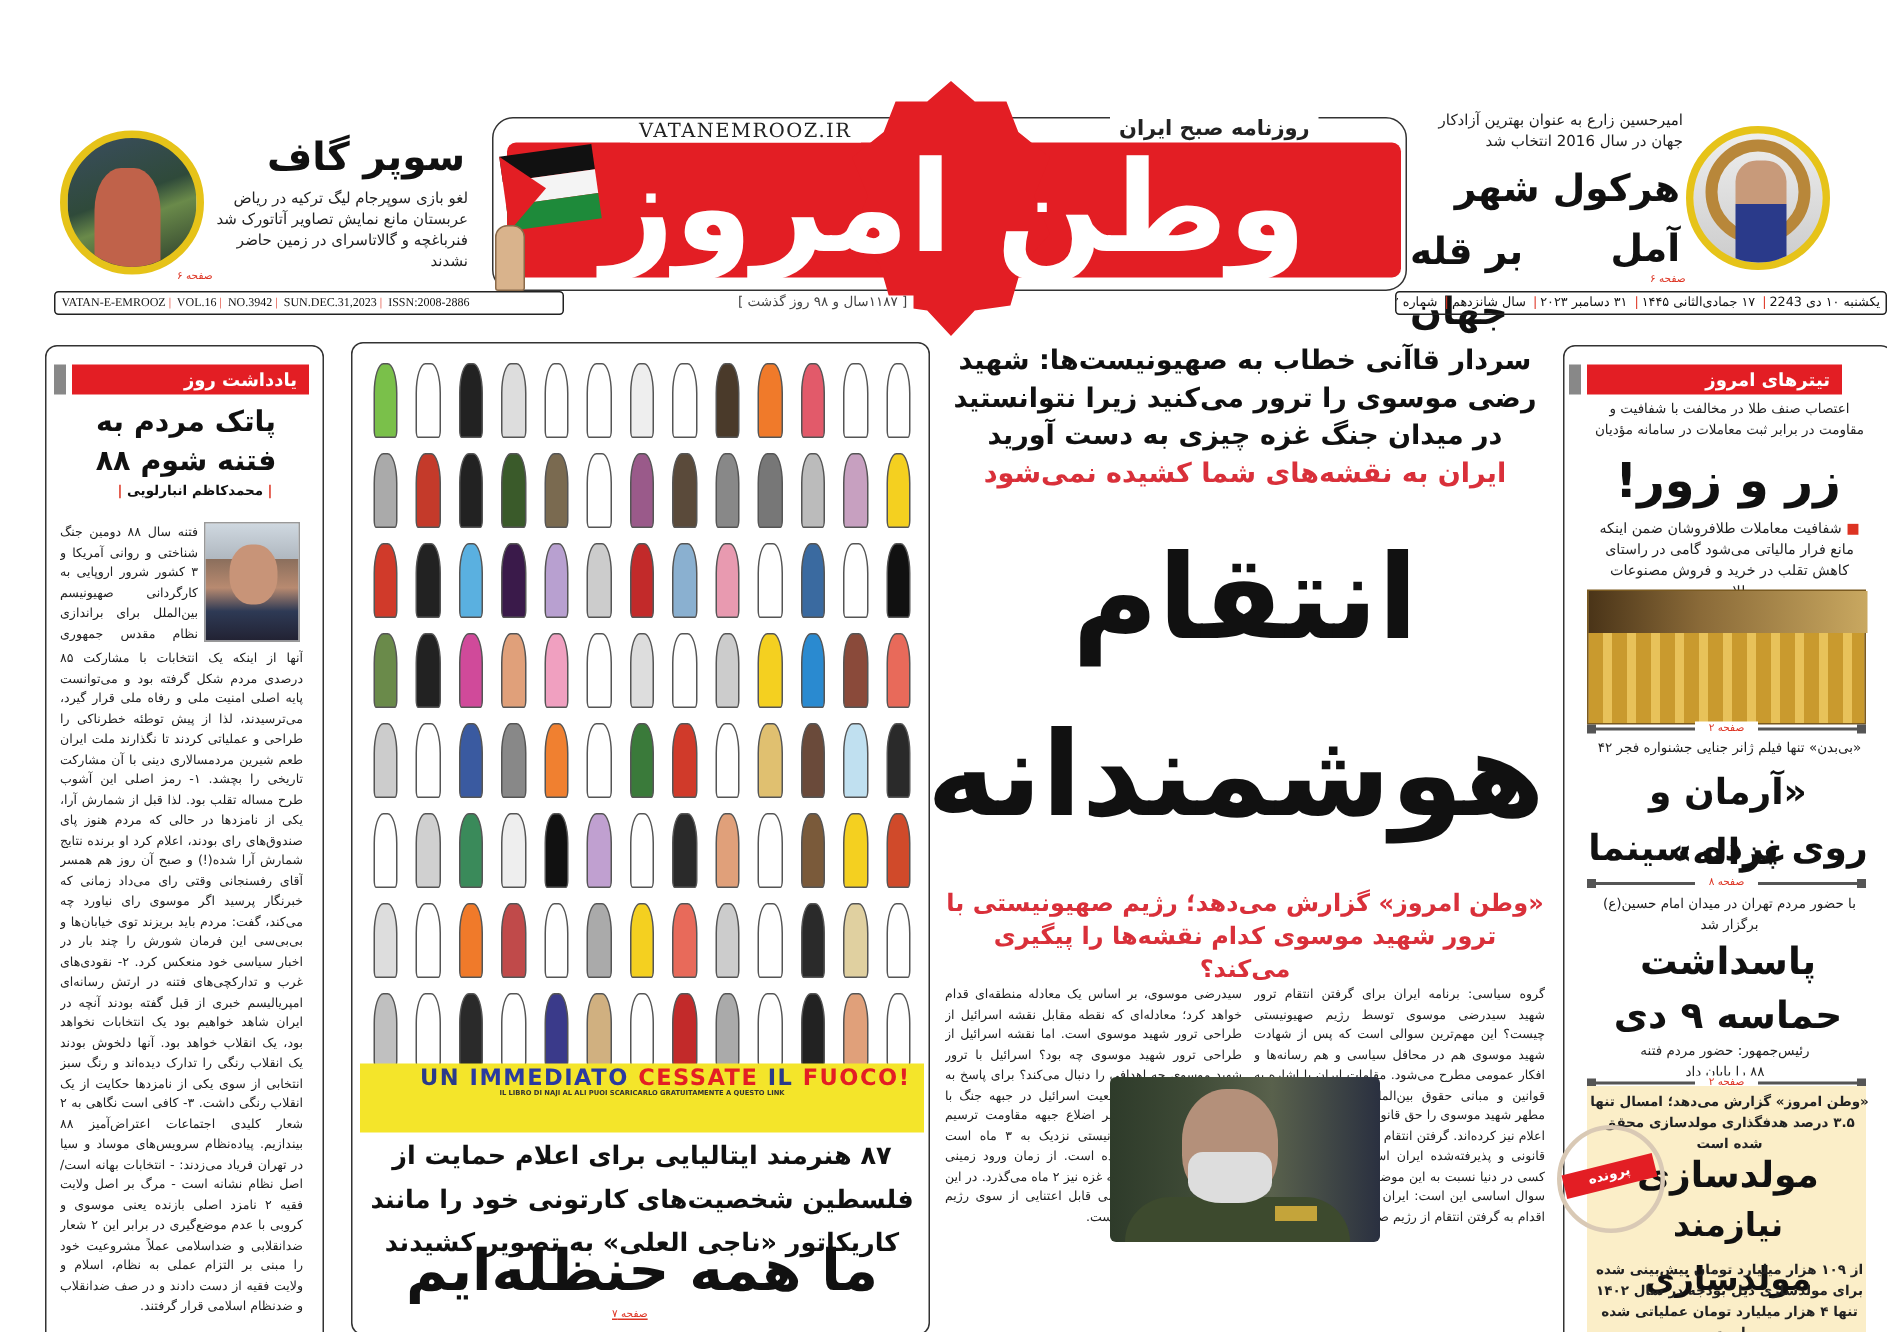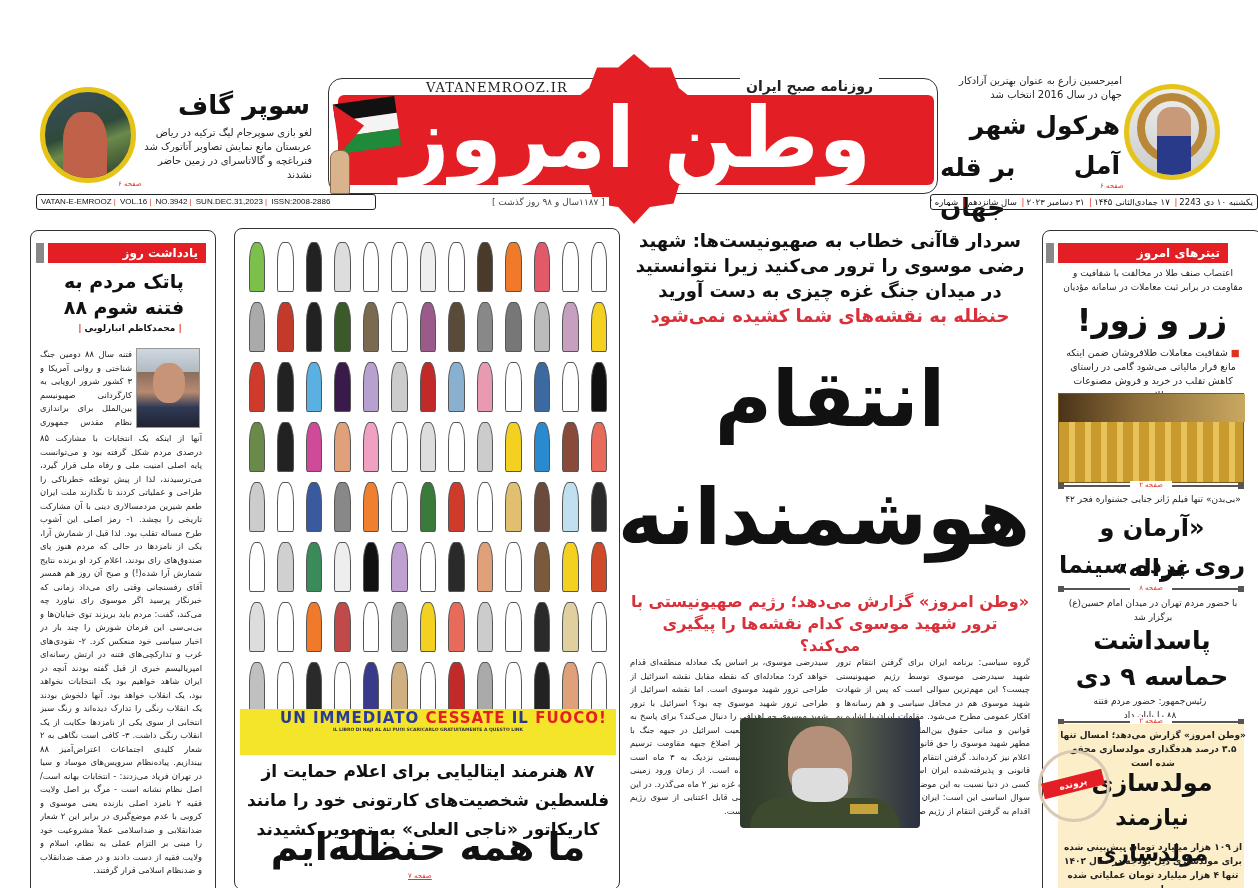--- a/index.html
+++ b/index.html
@@ -26,21 +26,21 @@
   .tc-right { left: 1124px; top: 84px; background: linear-gradient(180deg, #eee 0%, #ccc 100%); }
   .tc-right .ring { position: absolute; left: 8px; top: 4px; width: 70px; height: 70px; border: 8px solid #b8873a; border-radius: 50%; }
   .tc-right .body { position: absolute; left: 28px; top: 18px; width: 34px; height: 72px; background: linear-gradient(180deg, #c89a7a 0 40%, #2a3a8a 40% 100%); border-radius: 14px 14px 4px 4px; }
 
   .teaser-title { position: absolute; font-weight: bold; color: #111; }
   .teaser-sub { position: absolute; font-size: 10px; line-height: 14px; color: #222; text-align: right; }
   .page-ref { position: absolute; font-size: 7px; color: #d32; }
 
   
   .info-bar { position: absolute; top: 194px; height: 16px; border: 1px solid #222; border-radius: 3px; font-size: 8.5px; line-height: 14px; padding: 0 4px; white-space: nowrap; overflow: hidden; }
-  .info-left { left: 36px; width: 340px; direction: ltr; font-family: Liberation Sans, sans-serif; font-size: 8px; }
+  .info-left { left: 36px; width: 340px; direction: ltr; font-family: Liberation Serif, serif; font-size: 8px; }
   .info-right { left: 930px; width: 328px; direction: rtl; }
   .sep { color: #d32; margin: 0 2px; }
 
   
   .panel { position: absolute; border: 1.5px solid #333; border-radius: 8px; background: #fff; }
   .section-tag { position: absolute; height: 20px; background: #e31e24; color: #fff; font-size: 12px; font-weight: bold; line-height: 20px; padding: 0 8px; text-align: right; }
   .section-tag::after { content: ""; position: absolute; left: -12px; top: 0; width: 8px; height: 20px; background: #888; }
 
   
   .edit-title { position: absolute; left: 44px; top: 268px; width: 160px; text-align: center; font-size: 19px; font-weight: bold; line-height: 26px; }
@@ -265,21 +265,21 @@
     <span>IL</span>
     <span class="red">FUOCO!</span>
   </div>
   <div class="cb-l3">IL LIBRO DI NAJI AL ALI PUOI SCARICARLO GRATUITAMENTE A QUESTO LINK</div>
 </div>
 <div class="cartoon-desc">۸۷ هنرمند ایتالیایی برای اعلام حمایت از فلسطین شخصیت‌های کارتونی خود را مانند کاریکاتور «ناجی العلی» به تصویر کشیدند</div>
 <div class="cartoon-title">ما همه حنظله‌ایم</div>
 <div class="page-ref" style="left:408px; top:872px;text-decoration:underline;">صفحه ۷</div>
 
 <div class="lead-kicker">سردار قاآنی خطاب به صهیونیست‌ها: شهید رضی موسوی را ترور می‌کنید زیرا نتوانستید در میدان جنگ غزه چیزی به دست آورید</div>
-<div class="lead-kicker-red">حنظله به نقشه‌های شما کشیده نمی‌شود</div>
+<div class="lead-kicker-red">ایران به نقشه‌های شما کشیده نمی‌شود</div>
 <div class="lead-headline">انتقام</div>
 <div class="lead-headline" style="top:458px;">هوشمندانه</div>
 <div class="lead-deck">«وطن امروز» گزارش می‌دهد؛ رژیم صهیونیستی با ترور شهید موسوی کدام نقشه‌ها را پیگیری می‌کند؟</div>
 <div class="body-text" style="left:836px; top:656px; width:194px; height:232px; overflow:hidden;">گروه سیاسی: برنامه ایران برای گرفتن انتقام ترور شهید سیدرضی موسوی توسط رژیم صهیونیستی چیست؟ این مهم‌ترین سوالی است که پس از شهادت شهید موسوی هم در محافل سیاسی و هم رسانه‌ها و افکار عمومی مطرح می‌شود. مقامات ایران با اشاره به قوانین و مبانی حقوق بین‌الملل، گرفتن انتقام خون مطهر شهید موسوی را حق قانونی خود می‌دانند و این را اعلام نیز کرده‌اند. گرفتن انتقام خون شهید موسوی، حق قانونی و پذیرفته‌شده ایران است و به نظر نمی‌رسد کسی در دنیا نسبت به این موضوع تردید داشته باشد اما سوال اساسی این است: ایران چگونه و در چه سطحی اقدام به گرفتن انتقام از رژیم صهیونیستی می‌کند؟</div>
 <div class="body-text" style="left:630px; top:656px; width:198px; height:232px; overflow:hidden;">سیدرضی موسوی، بر اساس یک معادله منطقه‌ای قدام خواهد کرد؛ معادله‌ای که نقطه مقابل نقشه اسرائیل از طراحی ترور شهید موسوی است. اما نقشه اسرائیل از طراحی ترور شهید موسوی چه بود؟ اسرائیل با ترور شهید موسوی چه اهدافی را دنبال می‌کند؟ برای پاسخ به این سوال، باید ابتدا وضعیت اسرائیل در جبهه جنگ با مقاومت فلسطین و سایر اضلاع جبهه مقاومت ترسیم شود. ارتش رژیم صهیونیستی نزدیک به ۳ ماه است بمباران غزه را آغاز کرده است. از زمان ورود زمینی ارتش رژیم صهیونیستی به غزه نیز ۲ ماه می‌گذرد. در این مدت هنوز دستاورد نظامی قابل اعتنایی از سوی رژیم صهیونیستی اعلام نشده است.</div>
 <div class="qaani-photo">
   <div class="uniform"></div>
     <div class="face"></div>
     <div class="beard"></div>
     <div class="badge"></div>

